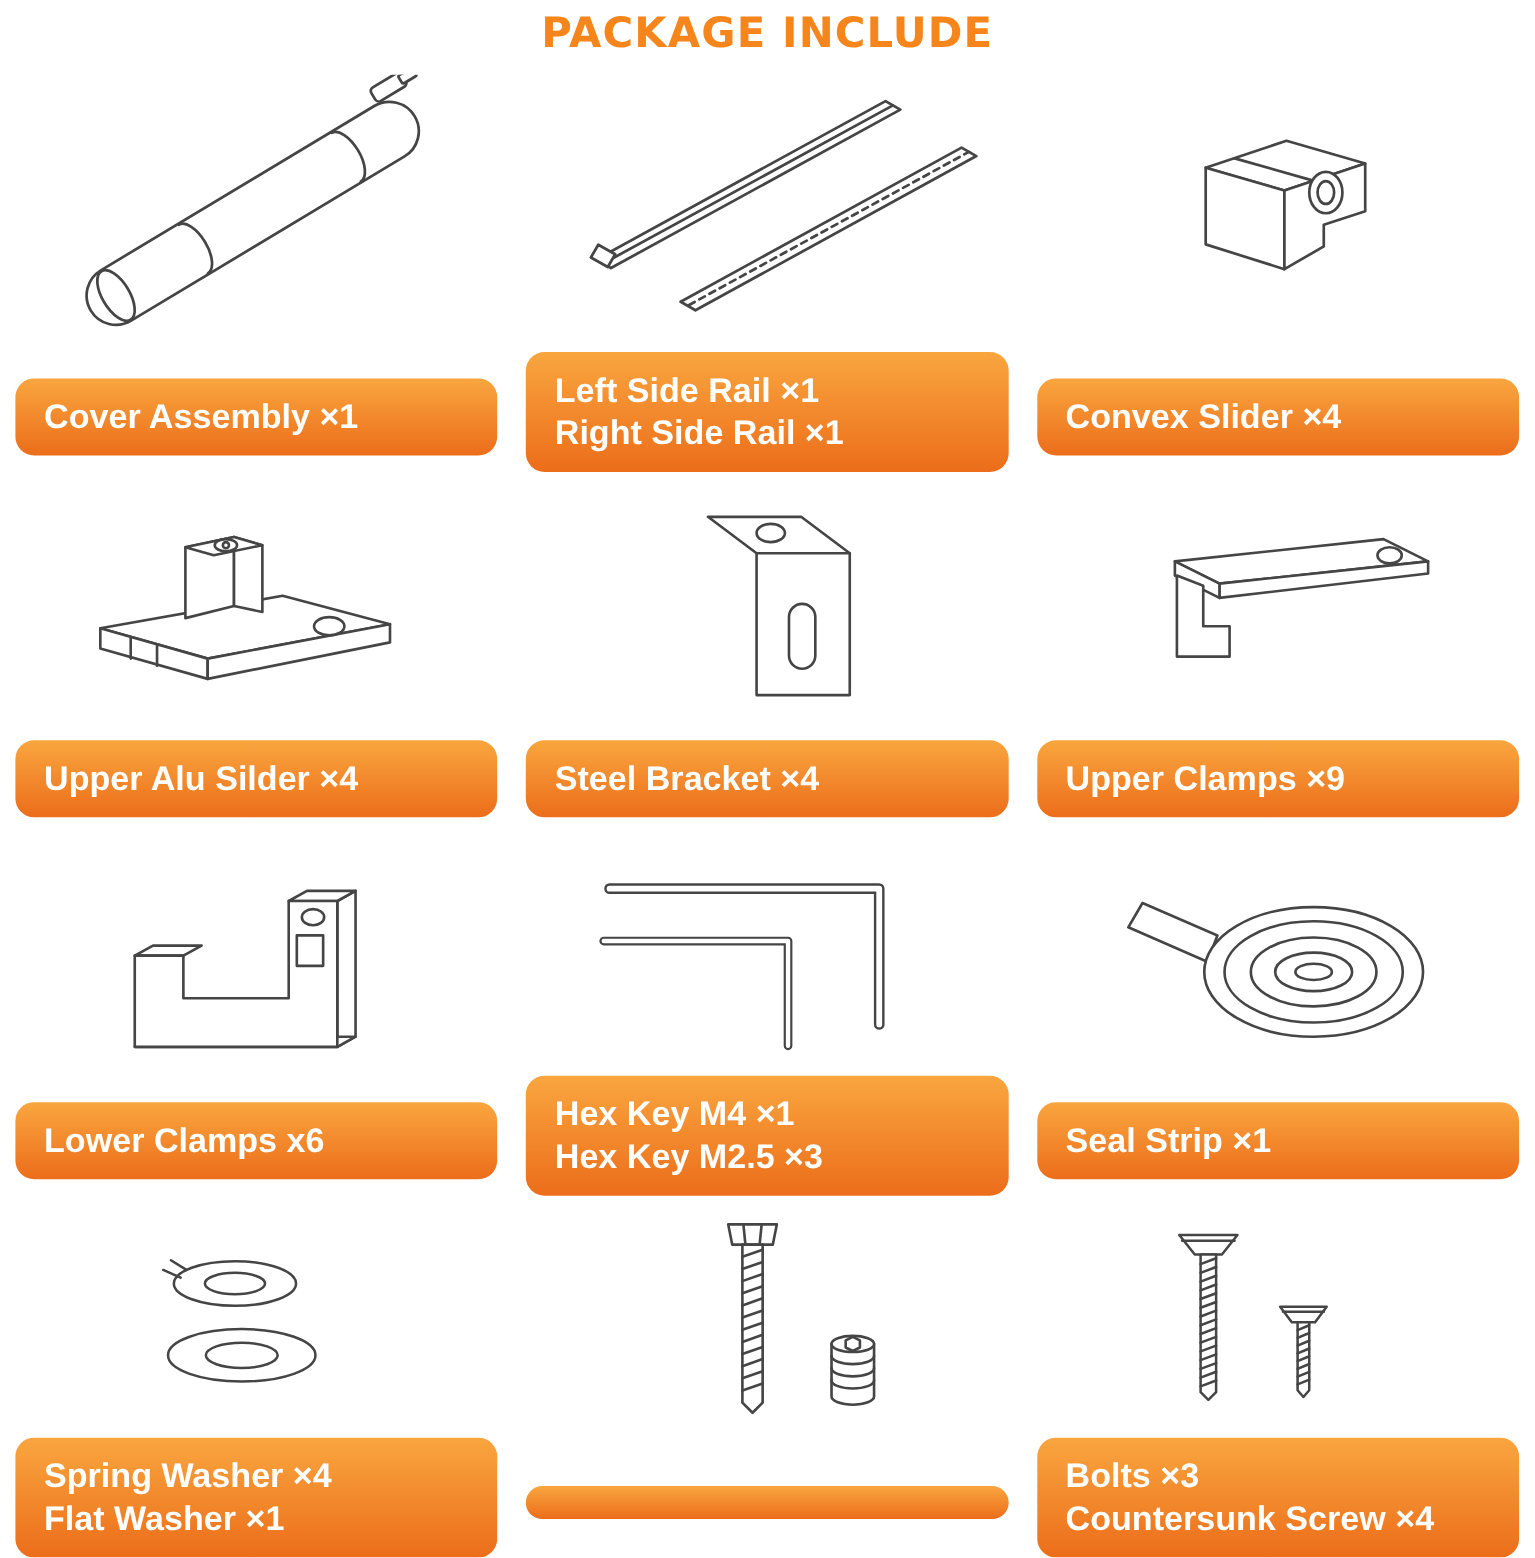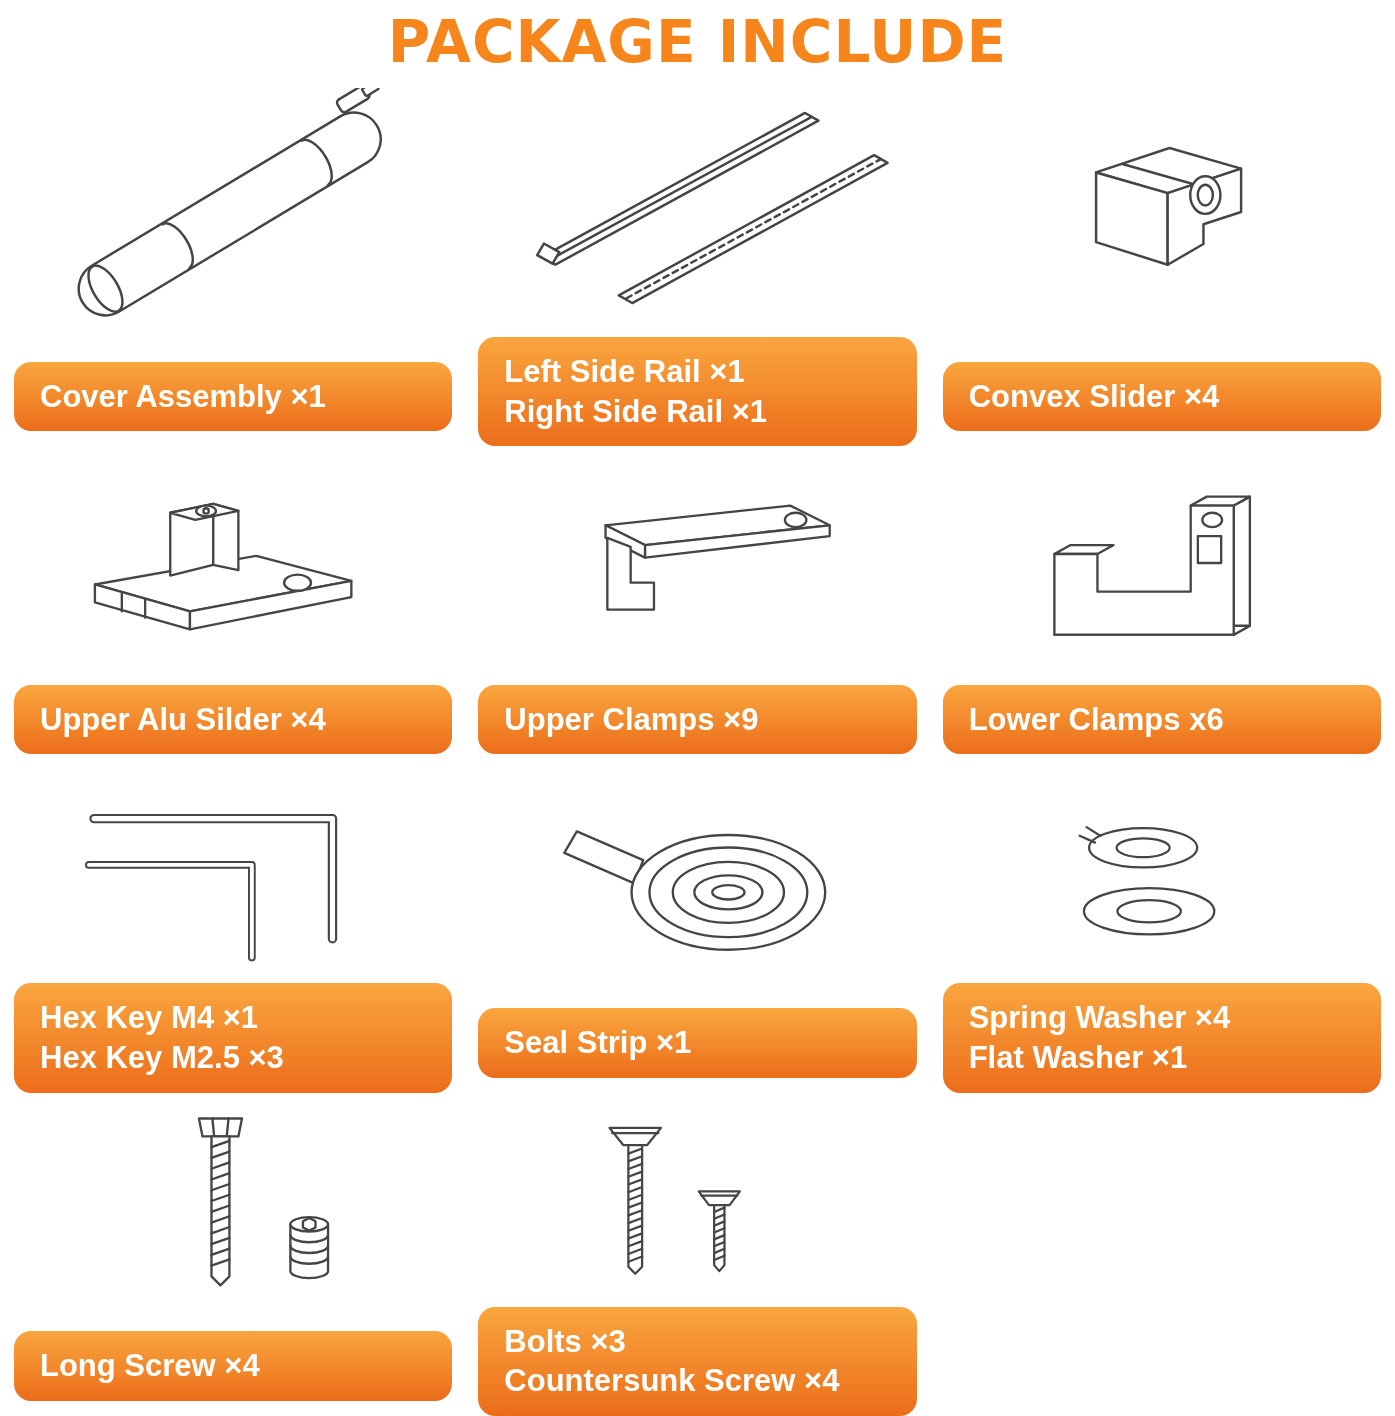--- a/index.html
+++ b/index.html
@@ -13,21 +13,21 @@
   *{box-sizing:border-box;}
   html,body{margin:0;padding:0;}
   body{
     width:1395px;height:1416px;overflow:hidden;background:var(--bg);
     font-family:"Liberation Sans", sans-serif;
   }
   .page{display:flex;flex-direction:column;height:100%;padding:0 14px;}
   .title{
     text-align:center;margin:8px 0 2px;
     font-family:"DejaVu Sans", sans-serif;font-weight:bold;
-    font-size:58px;letter-spacing:1px;color:var(--title-orange);
+    font-size:38px;letter-spacing:1px;color:var(--title-orange);
   }
   .grid{
     flex:1;display:grid;min-height:0;
     grid-template-columns:repeat(3,1fr);
     grid-template-rows:1.14fr 1fr 1fr 1fr;
     column-gap:26px;
   }
   .cell{display:flex;flex-direction:column;min-height:0;}
   .art{flex:1;display:flex;align-items:center;justify-content:center;min-height:0;padding:4px 0;}
   .art svg{max-width:100%;max-height:100%;}
@@ -129,20 +129,36 @@
         </svg>
       </div>
       <div class="label-slot">
         <div class="label">
           <div>Upper Alu Silder ×4</div>
           <div></div>
         </div>
       </div>
     </div>
 
+    <div class="cell">
+      <div class="art">
+        <svg viewBox="0 0 440 240" width="420" height="226">
+          <path class="s" d="M162 40 L254 40 L302 76 L210 76 Z"></path>
+          <ellipse class="s" cx="224" cy="56" rx="14" ry="9"></ellipse>
+          <path class="s" d="M210 76 L302 76 L302 216 L210 216 Z"></path>
+          <rect class="s" x="242" y="126" width="26" height="64" rx="13"></rect>
+        </svg>
+      </div>
+      <div class="label-slot">
+        <div class="label">
+          <div>Steel Bracket ×4</div>
+          <div></div>
+        </div>
+      </div>
+    </div>
 
     <div class="cell">
       <div class="art">
         <svg viewBox="0 0 440 240" width="420" height="226">
           <path class="s" d="M118 84 L324 62 L368 84 L162 106 Z"></path>
           <ellipse class="s" cx="330" cy="78" rx="12" ry="8"></ellipse>
           <path class="s" d="M162 106 L368 84 L368 96 L162 120 Z"></path>
           <path class="s" d="M118 84 L118 98 L162 120 L162 106 Z"></path>
           <path class="s" d="M120 98 L120 178 L172 178 L172 148 L146 148 L146 108 Z"></path>
         </svg>
@@ -239,21 +255,20 @@
           <path class="s" d="M196 44 L196 200 L206 210 L216 200 L216 44 Z"></path>
           <path class="n" d="M196 56 L216 49 M196 68 L216 61 M196 80 L216 73 M196 92 L216 85 M196 104 L216 97 M196 116 L216 109 M196 128 L216 121 M196 140 L216 133 M196 152 L216 145 M196 164 L216 157 M196 176 L216 169 M196 188 L216 181"></path>
           <path class="s" d="M284 142 L284 194 A21 8 0 0 0 326 194 L326 142 Z"></path>
           <ellipse class="s" cx="305" cy="142" rx="21" ry="8"></ellipse>
           <polygon class="n" points="305,135 312,138.5 312,145.5 305,149 298,145.5 298,138.5"></polygon>
           <path class="n" d="M284 154 a21 8 0 0 0 42 0 M284 166 a21 8 0 0 0 42 0 M284 178 a21 8 0 0 0 42 0"></path>
         </svg>
       </div>
       <div class="label-slot">
         <div class="label">
-          <div>Long Screw ×4</div>
         </div>
       </div>
     </div>
 
     <div class="cell">
       <div class="art">
         <svg viewBox="0 0 440 240" width="420" height="226">
           <path class="s" d="M118 36 L178 36 L162 56 L134 56 Z"></path>
           <line class="n" x1="121" y1="42" x2="175" y2="42"></line>
           <path class="s" d="M140 56 L140 198 L148 206 L156 198 L156 56 Z"></path>

